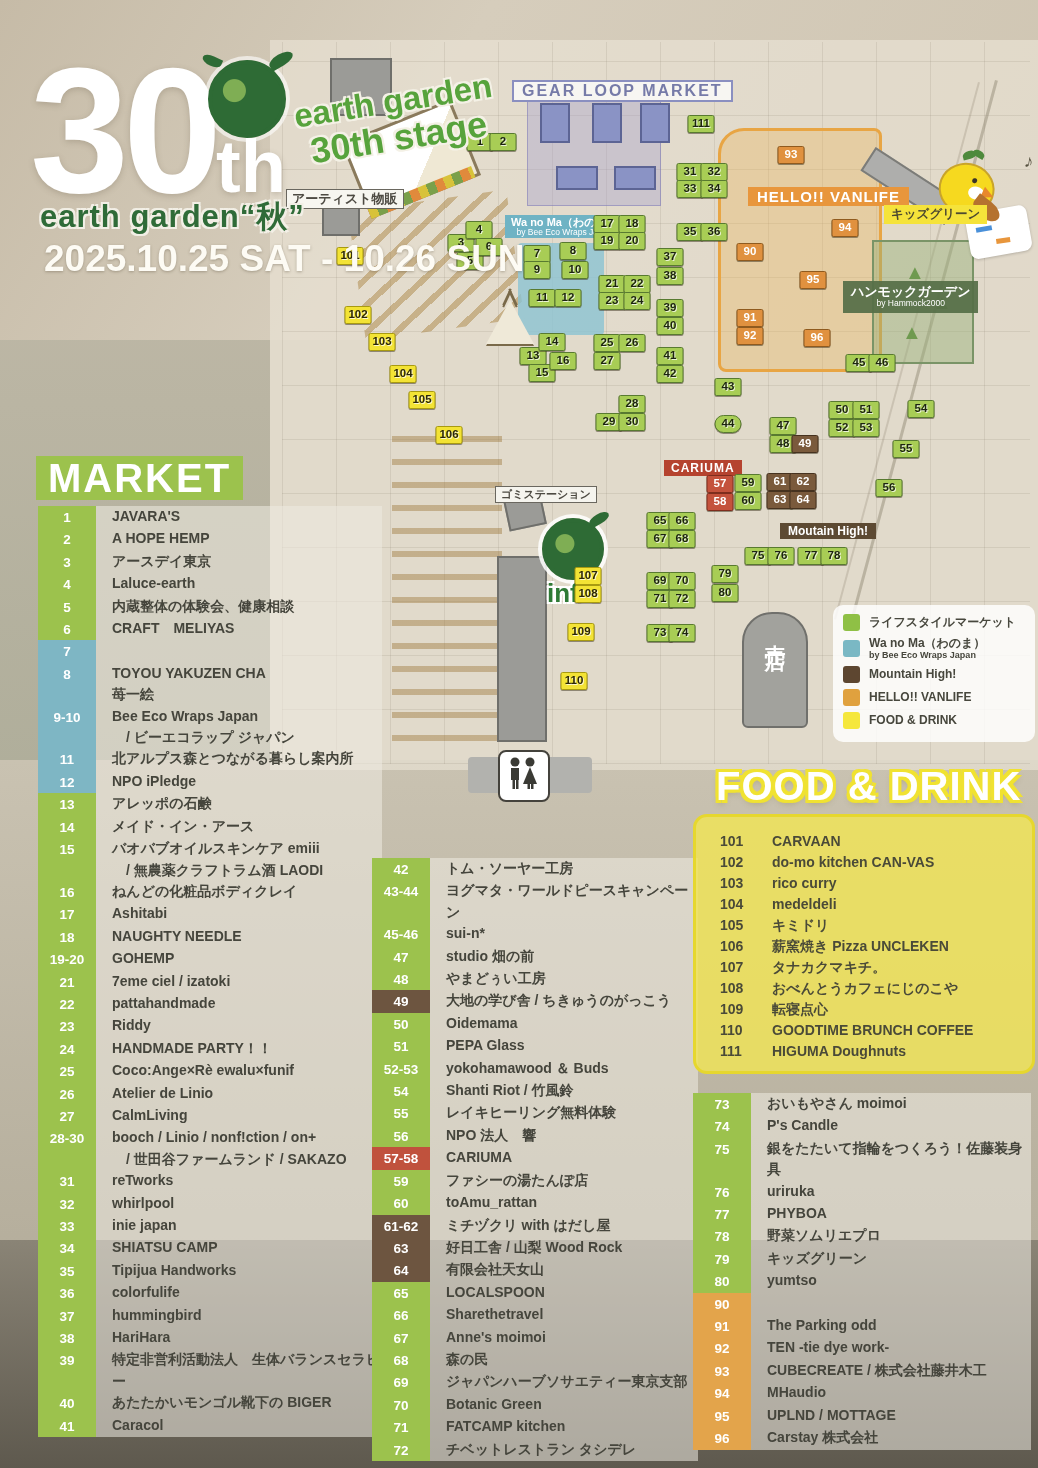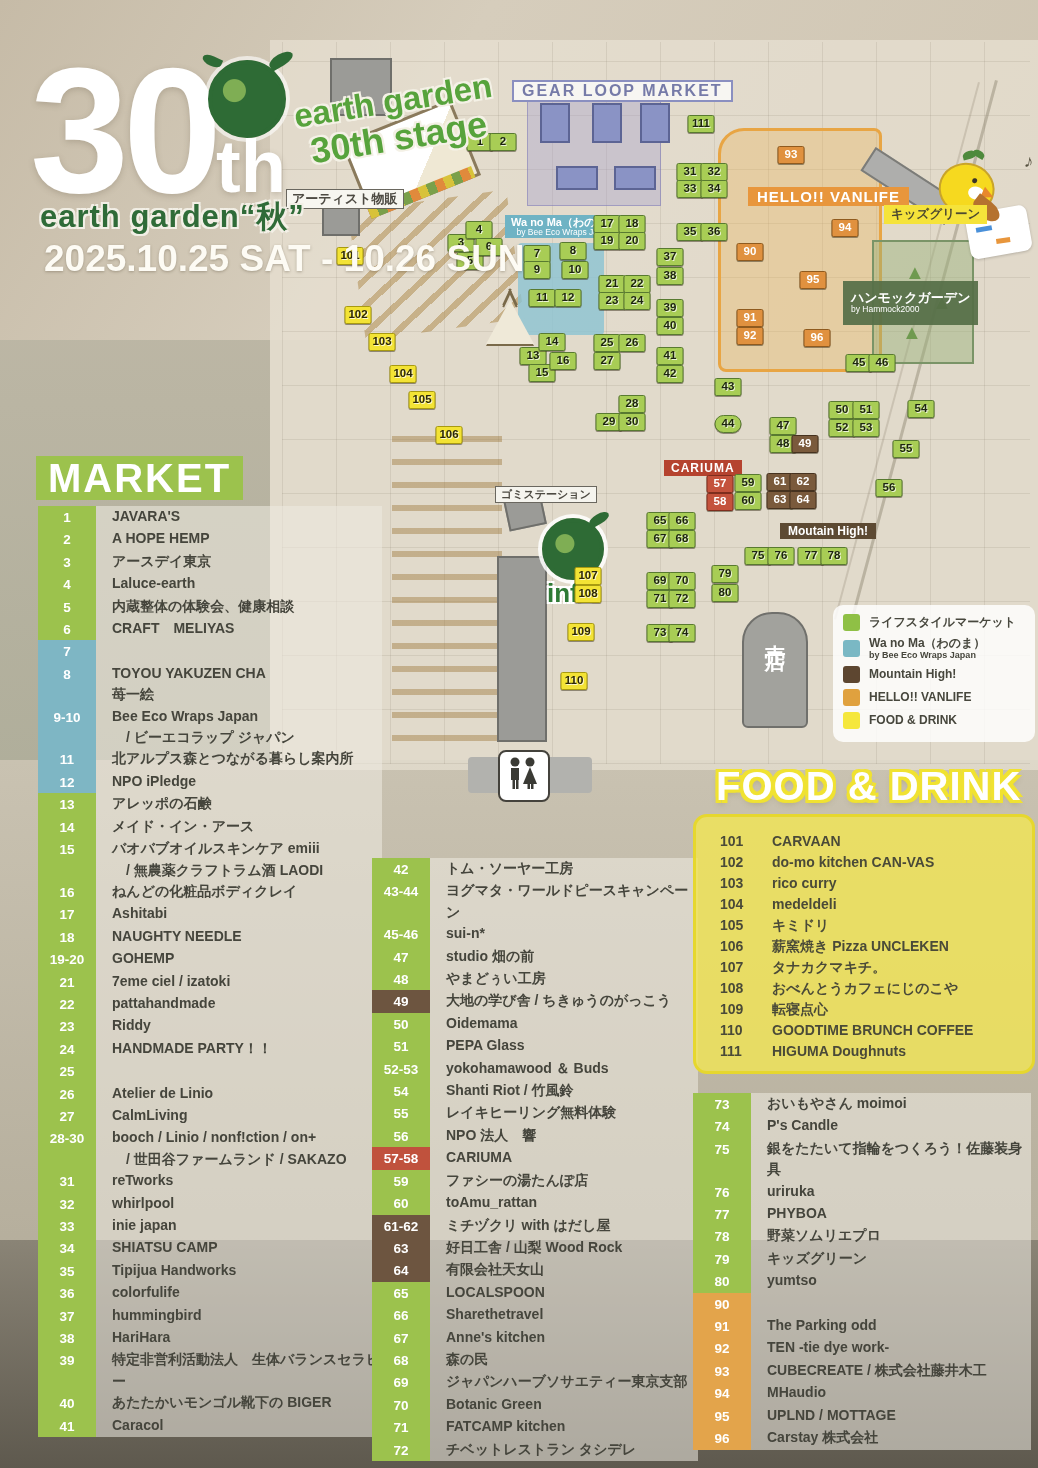--- a/index.html
+++ b/index.html
@@ -43,21 +43,21 @@
   .tent-blue{background:#8a93c5;border:2px solid #5c6494;}
   .area-wanoma{left:518px;top:243px;width:86px;height:92px;background:rgba(139,195,210,.8);border-radius:4px;}
   .lbl-wanoma{left:505px;top:215px;background:#6fb3c4;color:#fff;text-align:center;padding:1px 6px;line-height:1.1;}
   .lbl-wanoma .t{font-size:11px;font-weight:900;display:block;}
   .lbl-wanoma .s{font-size:8.5px;display:block;}
   .area-van{left:718px;top:128px;width:158px;height:238px;background:rgba(235,180,90,.35);border:3px solid #e8a544;border-radius:26px 8px 8px 8px;}
   .lbl-van{left:748px;top:187px;background:#e8963c;color:#fff;font-size:15px;padding:1px 9px;letter-spacing:1px;}
   .lbl-kids{left:884px;top:205px;background:#f5e33a;color:#4d4a30;font-size:12.5px;padding:1px 7px;}
   .area-hammock{left:872px;top:240px;width:98px;height:120px;background:rgba(150,175,120,.45);border:2px solid #7a9467;}
   .tri{color:#6f9a4f;font-size:20px;line-height:1;}
-  .lbl-hammock{left:843px;top:281px;background:rgba(85,110,70,.92);color:#fff;padding:10px 8px;line-height:1.1;}
+  .lbl-hammock{left:843px;top:281px;background:rgba(85,110,70,.92);color:#fff;text-align:center;padding:4px 8px;line-height:1.1;}
   .lbl-hammock .t{font-size:13px;font-weight:900;display:block;}
   .lbl-hammock .s{font-size:8.5px;display:block;}
   .lbl-cariuma{left:664px;top:460px;background:#b5432f;color:#fff;font-size:12px;padding:1px 7px;letter-spacing:1px;}
   .lbl-gomi{left:495px;top:486px;background:#f5f4ee;border:1px solid #6a675f;color:#4d4a42;font-size:11px;padding:0 5px;}
   .lbl-mountain{left:780px;top:523px;background:#5d4a33;color:#fff;font-size:12px;padding:1px 8px;}
   .shop{left:742px;top:612px;width:62px;height:112px;background:#a2a29d;border:2px solid #70706c;border-radius:30px 30px 6px 6px;}
   .shop span{position:absolute;left:50%;top:14px;transform:translateX(-50%);writing-mode:vertical-rl;color:#fff;font-size:21px;font-weight:900;letter-spacing:4px;}
   .graybld{background:#9b9b97;border:2px solid #6f6f6b;}
   .stage-tent{left:352px;top:118px;width:112px;height:76px;transform:rotate(-22deg);background:linear-gradient(135deg,#ffffff 0 62%,#efe8d4 62%);border:3px solid #8a7a5c;}
   .stage-tent::after{content:"";position:absolute;left:-3px;bottom:-3px;width:112px;height:12px;
@@ -432,20 +432,21 @@
         <div class="row">
           <div class="no c-g">23</div>
           <div class="nm">Riddy</div>
         </div>
         <div class="row">
           <div class="no c-g">24</div>
           <div class="nm">HANDMADE PARTY！！</div>
         </div>
         <div class="row">
           <div class="no c-g">25</div>
+          <div class="nm">Coco:Ange×Rè ewalu×funif</div>
         </div>
         <div class="row">
           <div class="no c-g">26</div>
           <div class="nm">Atelier de Linio</div>
         </div>
         <div class="row">
           <div class="no c-g">27</div>
           <div class="nm">CalmLiving</div>
         </div>
         <div class="row">
@@ -576,21 +577,21 @@
         <div class="row">
           <div class="no c-g">65</div>
           <div class="nm">LOCALSPOON</div>
         </div>
         <div class="row">
           <div class="no c-g">66</div>
           <div class="nm">Sharethetravel</div>
         </div>
         <div class="row">
           <div class="no c-g">67</div>
-          <div class="nm">Anne's kitchen</div>
+          <div class="nm">Anne's moimoi</div>
         </div>
         <div class="row">
           <div class="no c-g">68</div>
           <div class="nm">森の民</div>
         </div>
         <div class="row">
           <div class="no c-g">69</div>
           <div class="nm">ジャパンハーブソサエティー東京支部</div>
         </div>
         <div class="row">

